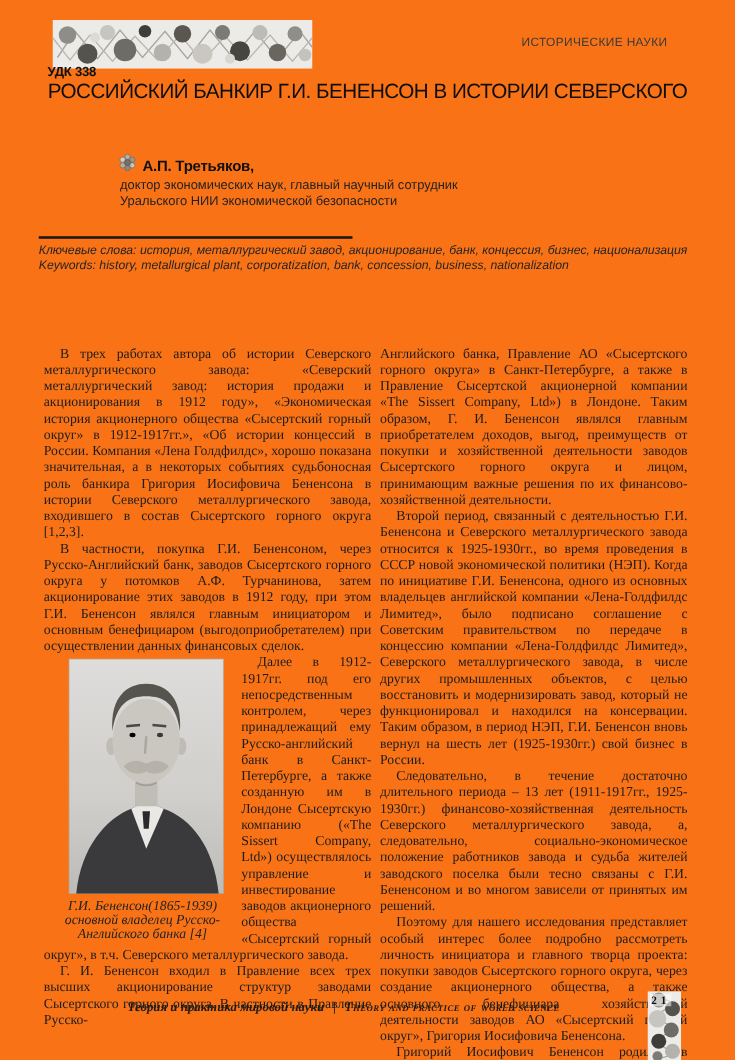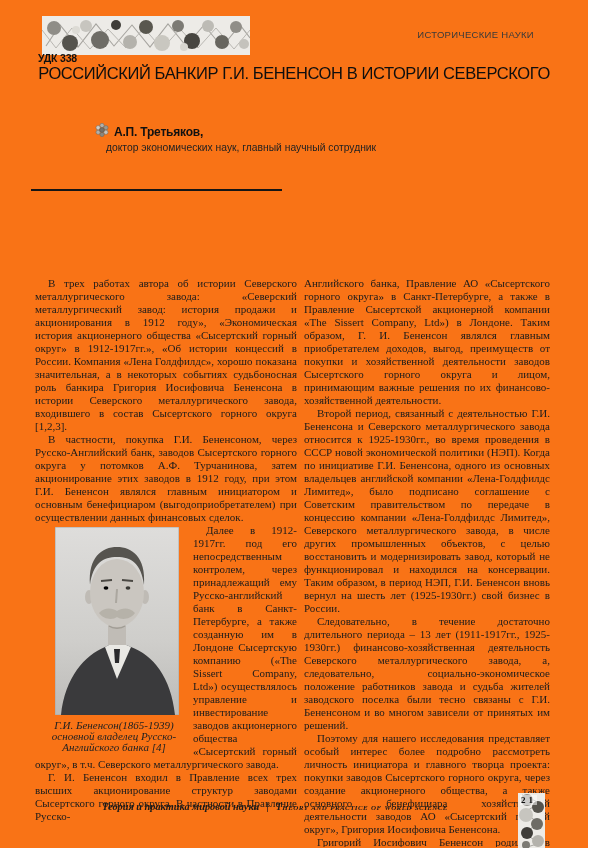--- a/index.html
+++ b/index.html
@@ -11,21 +11,21 @@
         font-size:9.5px;color:#3a3a3a;letter-spacing:.3px;}
   .udc{position:absolute;left:38px;top:52px;font-family:"Liberation Sans",sans-serif;
         font-weight:bold;font-size:10.5px;letter-spacing:-.2px;color:#111;}
   .title{position:absolute;left:20px;right:20px;top:64px;text-align:center;
         font-family:"Liberation Sans",sans-serif;font-weight:normal;font-size:16.5px;
         line-height:19.5px;letter-spacing:-.4px;color:#0e0e0e;}
 
   .author{position:absolute;left:95px;top:123px;font-family:"Liberation Sans",sans-serif;}
   .author-row{display:flex;align-items:center;gap:5px;}
   .author-name{font-weight:bold;font-size:12px;letter-spacing:-.2px;color:#111;}
-  .affil{font-size:10.3px;line-height:13.2px;color:#222;margin-left:11px;}
+  .affil{font-size:10.3px;line-height:13.2px;color:#222;margin-left:1px;}
 
   .kw-rule{position:absolute;left:31px;top:189px;width:251px;height:2px;background:#151515;}
   .keywords{position:absolute;left:31px;top:195px;width:545px;font-family:"Liberation Sans",sans-serif;
         font-style:italic;font-size:9.8px;line-height:11.8px;color:#242424;}
 
   .columns{position:absolute;left:35px;top:230px;width:515px;height:570px;display:flex;gap:7px;
         font-size:11px;line-height:13px;text-align:justify;overflow:hidden;hyphens:auto;margin-top:47px;}
   .col-left{width:262px;}
   .col-right{width:246px;}
   .columns p{margin:0;}
@@ -90,23 +90,28 @@
           <circle cx="10.1" cy="8.6" r="2" fill="#c5c3bd" stroke="#6b6964" stroke-width=".5"></circle>
           <circle cx="6.5" cy="10.7" r="2" fill="#8a8880" stroke="#6b6964" stroke-width=".5"></circle>
           <circle cx="2.9" cy="8.6" r="2" fill="#b2b0aa" stroke="#6b6964" stroke-width=".5"></circle>
           <circle cx="2.9" cy="4.4" r="2" fill="#d0cec8" stroke="#6b6964" stroke-width=".5"></circle>
           <circle cx="6.5" cy="6.5" r="2.2" fill="#757069" stroke="#55534d" stroke-width=".5"></circle>
         </svg>
       </span>
       <span class="author-name">А.П. Третьяков,</span>
     </div>
     <div class="affil">доктор экономических наук, главный научный сотрудник</div>
+    <div class="affil">Уральского НИИ экономической безопасности</div>
   </div>
 
   <div class="kw-rule"></div>
+  <div class="keywords">
+    <div>Ключевые слова: история, металлургический завод, акционирование, банк, концессия, бизнес, национализация</div>
+    <div>Keywords:  history, metallurgical plant, corporatization, bank, concession, business, nationalization</div>
+  </div>
 
   <div class="columns">
     <div class="col-left">
       <p class="indent"><span>В трех работах автора об истории Северского металлургического завода: «Северский металлургический завод: история продажи и акционирования в 1912 году», «Экономическая история акционерного общества «Сысертский горный округ» в 1912-1917гг.», «Об истории концессий в России. Компания «Лена Голдфилдс», хорошо показана значительная, а в некоторых событиях судьбоносная роль банкира Григория Иосифовича Бененсона в истории Северского металлургического завода, входившего в состав Сысертского горного округа [1,2,3].</span></p>
       <p class="indent"><span>В частности, покупка Г.И. Бененсоном, через Русско-Английский банк, заводов Сысертского горного округа у потомков А.Ф. Турчанинова, затем акционирование этих заводов в 1912 году, при этом Г.И. Бененсон являлся главным инициатором и основным бенефициаром (выгодоприобретателем) при осуществлении данных финансовых сделок.</span></p>
       <p class="indent">
         <span class="photo-float">
           <svg class="photo" viewBox="0 0 124 188" xmlns="http://www.w3.org/2000/svg">
             <defs>
               <linearGradient id="pbg" x1="0" y1="0" x2="0" y2="1">

